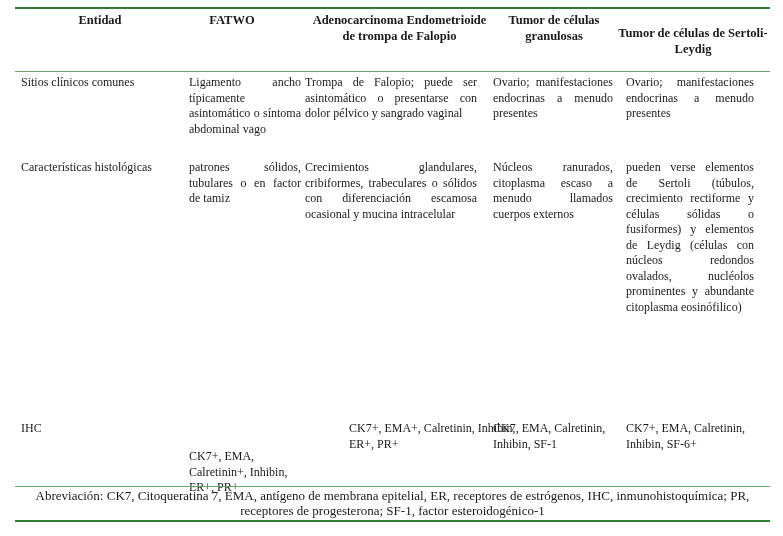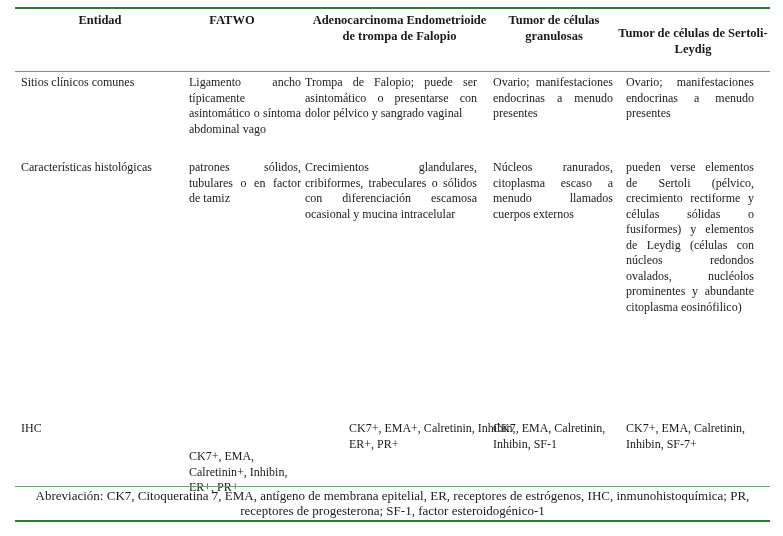--- a/index.html
+++ b/index.html
@@ -53,27 +53,27 @@
     <div class="cell c2" style="top:75px;">Trompa de Falopio; puede ser asintomático o presentarse con dolor pélvico y sangrado vaginal</div>
     <div class="cell c3" style="top:75px;">Ovario; manifestaciones endocrinas a menudo presentes</div>
     <div class="cell c4" style="top:75px;">Ovario; manifestaciones endocrinas a menudo presentes</div>
   </div>
 
   <div>
     <div class="label c0" style="top:160px;">Características histológicas</div>
     <div class="cell c1" style="top:160px;">patrones sólidos, tubulares o en factor de tamiz</div>
     <div class="cell c2" style="top:160px;">Crecimientos glandulares, cribiformes, trabeculares o sólidos con diferenciación escamosa ocasional y mucina intracelular</div>
     <div class="cell c3" style="top:160px;">Núcleos ranurados, citoplasma escaso a menudo llamados cuerpos externos</div>
-    <div class="cell c4" style="top:160px;">pueden verse elementos de Sertoli (pélvico, crecimiento rectiforme y células sólidas o fusiformes) y elementos de Leydig (células con núcleos redondos ovalados, nucléolos prominentes y abundante citoplasma eosinófilico)</div>
+    <div class="cell c4" style="top:160px;">pueden verse elementos de Sertoli (túbulos, crecimiento rectiforme y células sólidas o fusiformes) y elementos de Leydig (células con núcleos redondos ovalados, nucléolos prominentes y abundante citoplasma eosinófilico)</div>
   </div>
 
   <div>
     <div class="label c0" style="top:421px;">IHC</div>
     <div class="cell c1" style="top:421px; text-align:left;margin-top:28px;">CK7+, EMA, Calretinin+, Inhibin, ER+, PR+</div>
     <div class="cell c2" style="top:421px; text-align:left;margin-left:44px;">CK7+, EMA+, Calretinin, Inhibin, ER+, PR+</div>
     <div class="cell c3" style="top:421px; text-align:left;">CK7, EMA, Calretinin, Inhibin, SF-1</div>
-    <div class="cell c4" style="top:421px; text-align:left;">CK7+, EMA, Calretinin, Inhibin, SF-7+</div>
+    <div class="cell c4" style="top:421px; text-align:left;">CK7+, EMA, Calretinin, Inhibin, SF-6+</div>
   </div>
 
   <div class="rule-foot-top"></div>
   <div class="footnote">Abreviación: CK7, Citoqueratina 7, EMA, antígeno de membrana epitelial, ER, receptores de estrógenos, IHC, inmunohistoquímica; PR, receptores de progesterona; SF-1, factor esteroidogénico-1</div>
   <div class="rule-bottom"></div>
 </div>
 
 </body></html>

